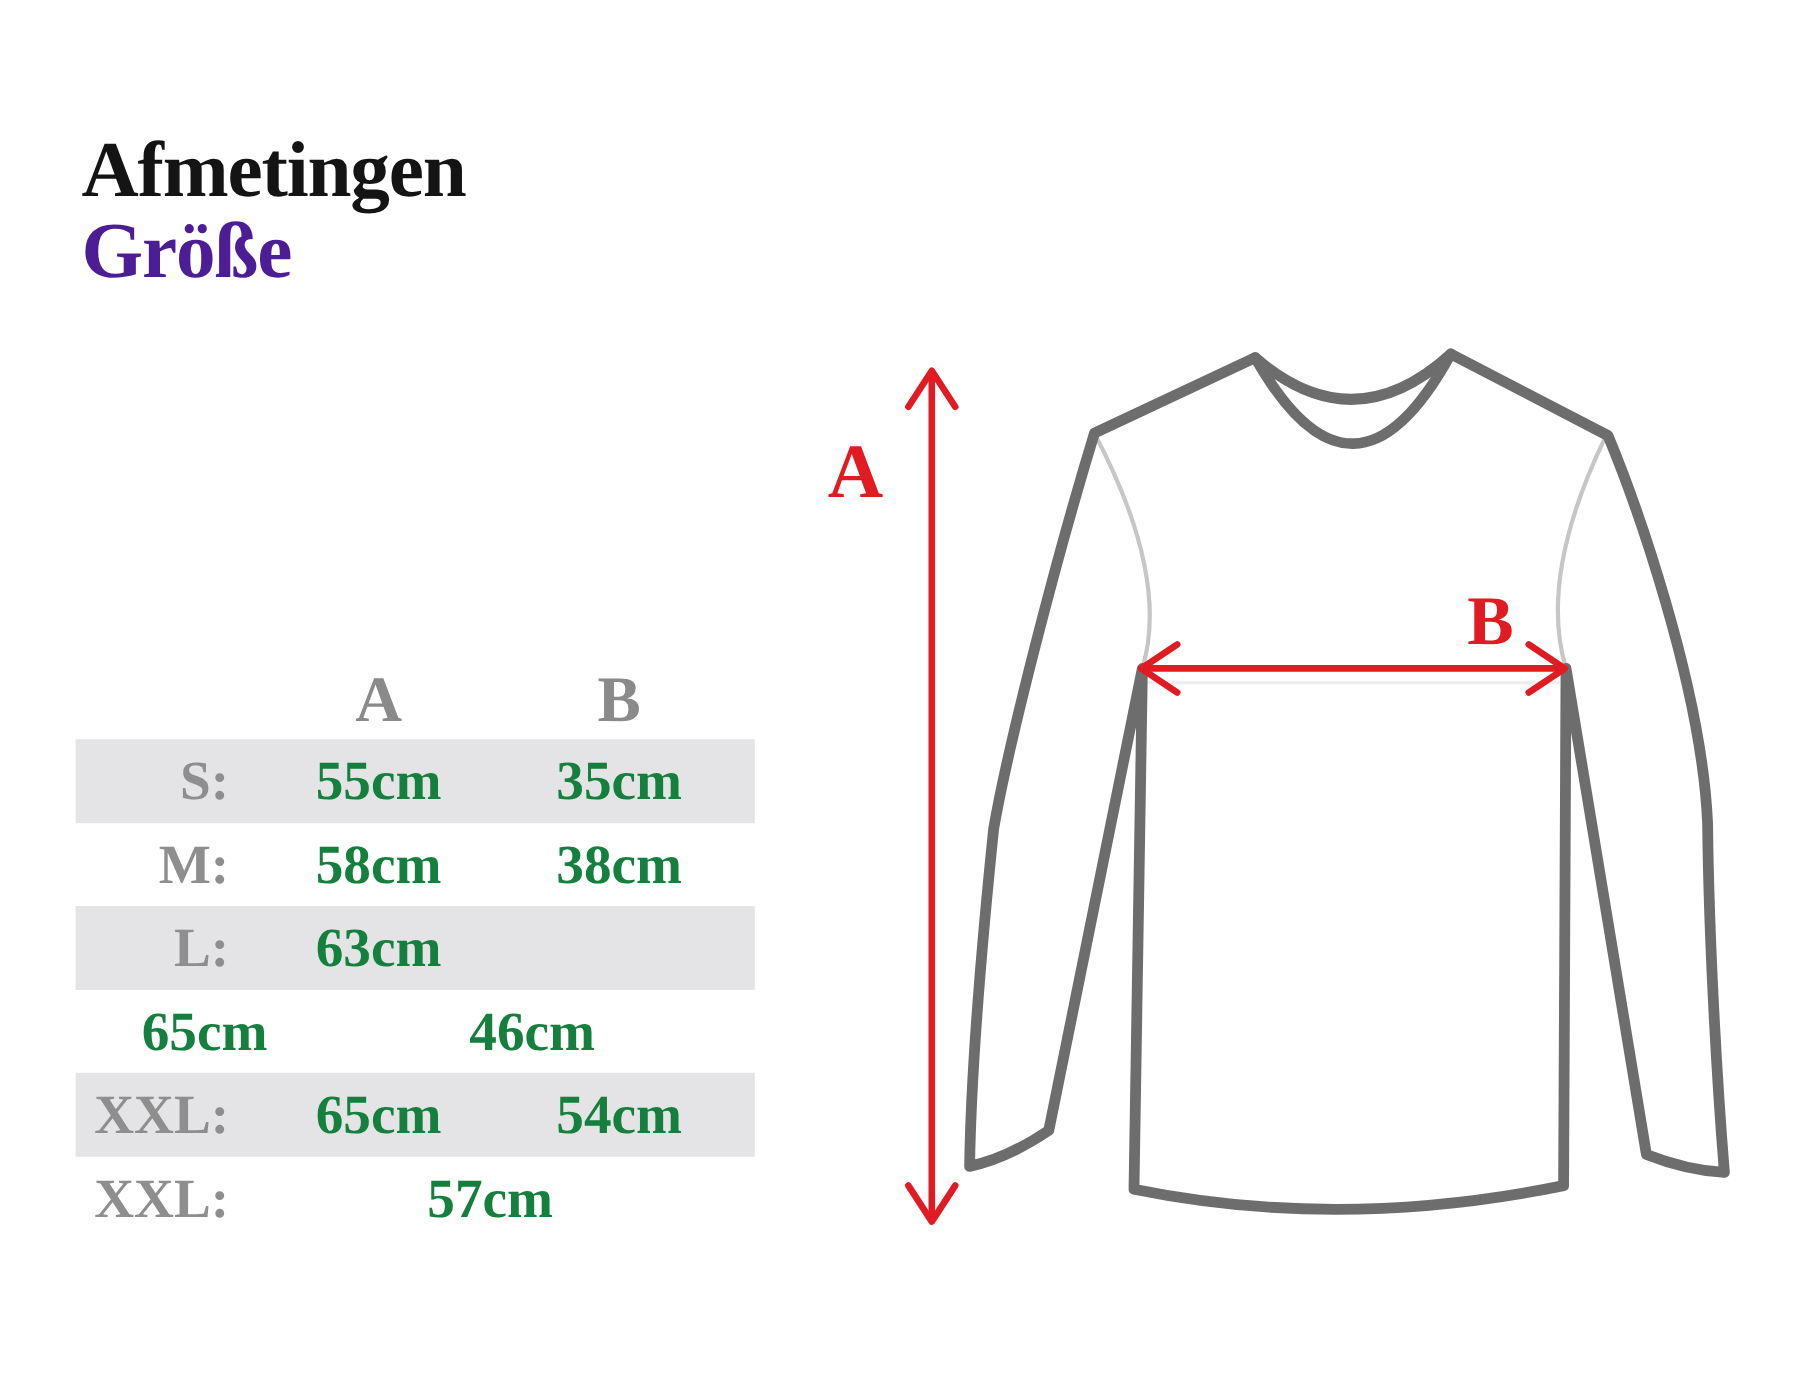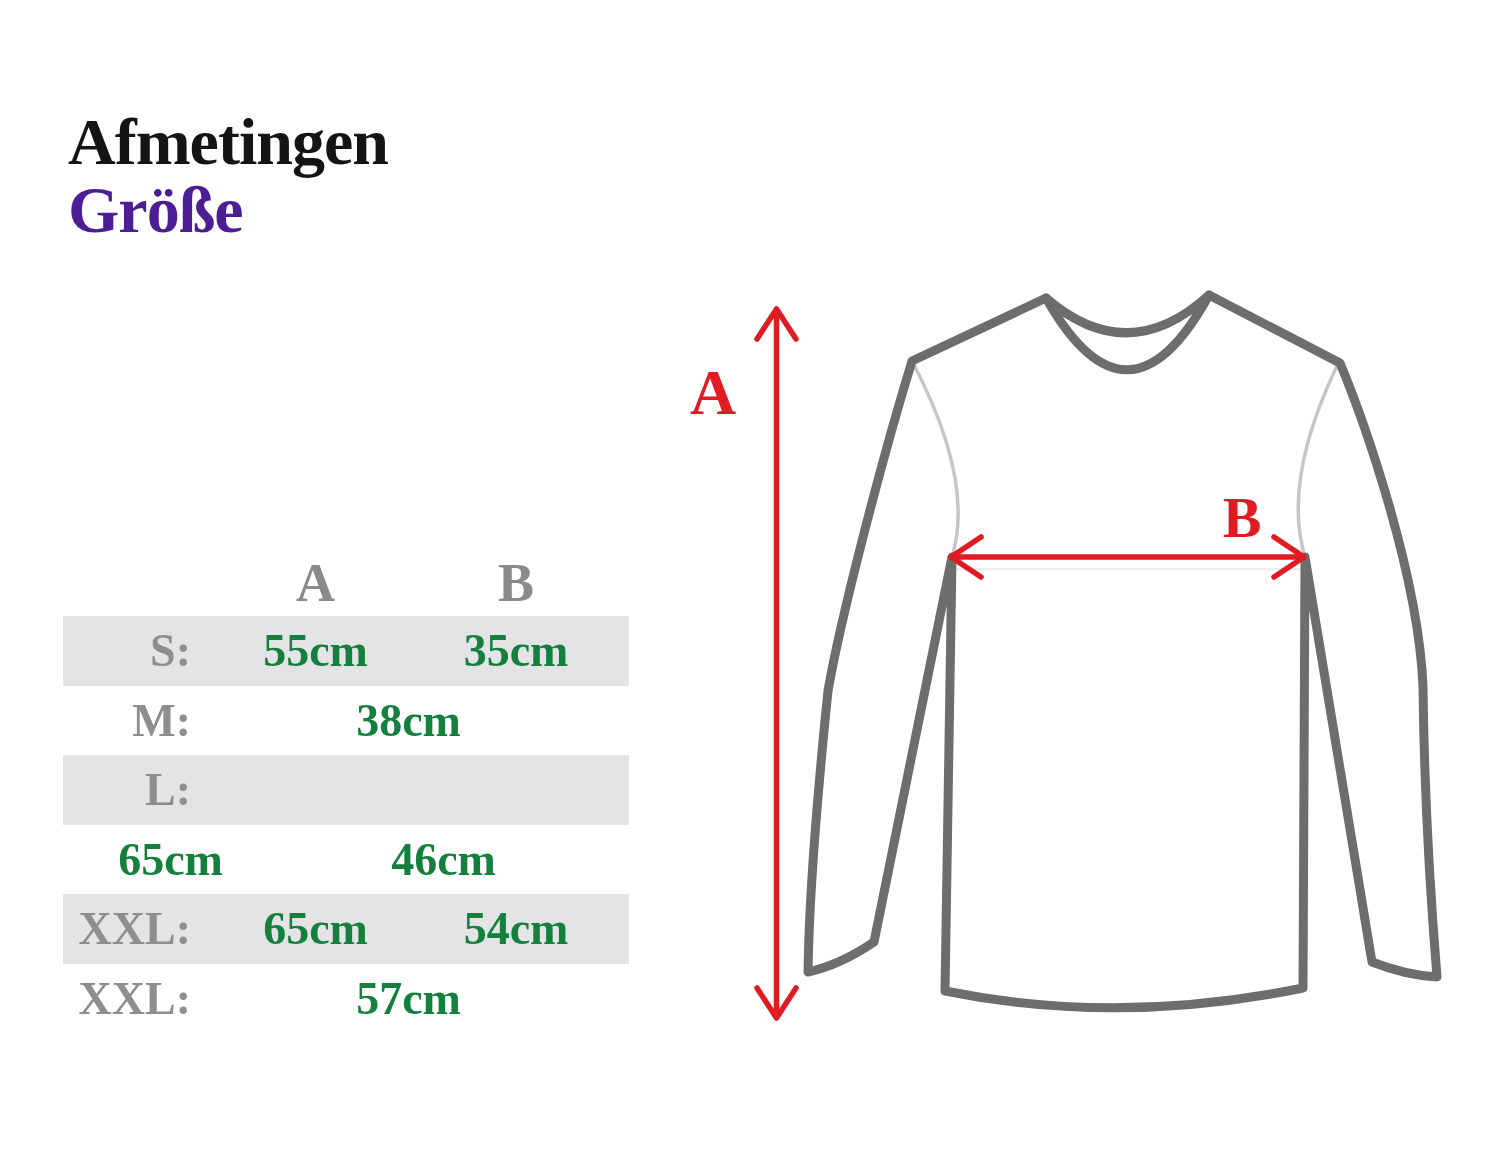--- a/index.html
+++ b/index.html
@@ -44,24 +44,26 @@
       <div class="cell colA">A</div>
       <div class="cell colB">B</div>
     </div>
     <div class="trow striped">
       <div class="cell lbl">S:</div>
       <div class="cell colA">55cm</div>
       <div class="cell colB">35cm</div>
     </div>
     <div class="trow">
       <div class="cell lbl">M:</div>
+      <div class="cell colA">58cm</div>
       <div class="cell colB">38cm</div>
     </div>
     <div class="trow striped">
       <div class="cell lbl">L:</div>
+      <div class="cell colA">63cm</div>
     </div>
     <div class="trow">
       <div class="cell colA">65cm</div>
       <div class="cell colB">46cm</div>
     </div>
     <div class="trow striped">
       <div class="cell lbl">XXL:</div>
       <div class="cell colA">65cm</div>
       <div class="cell colB">54cm</div>
     </div>

